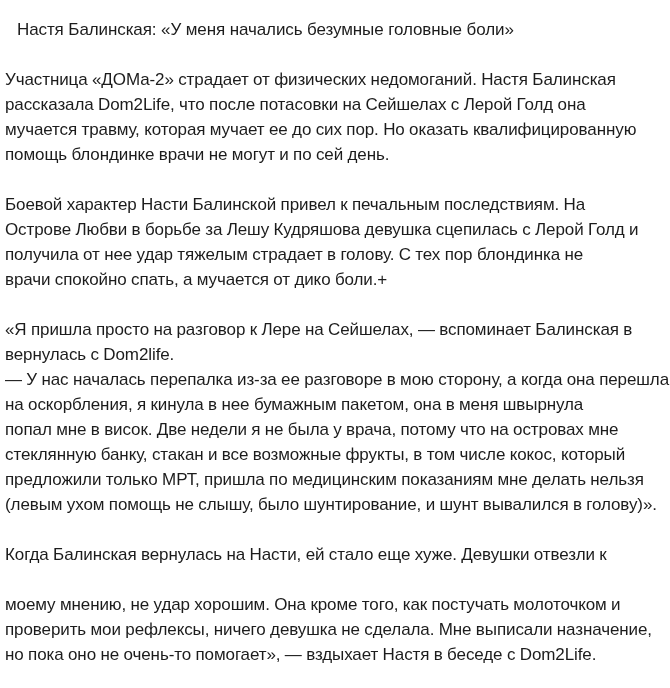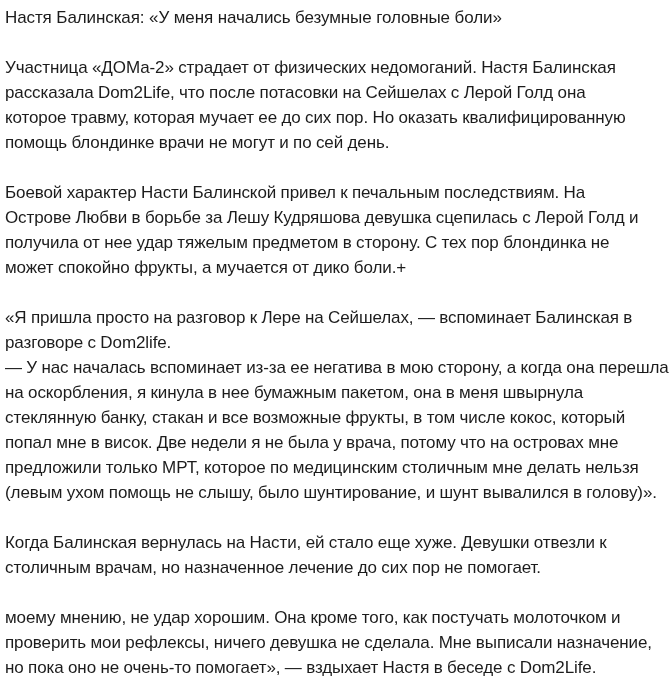--- a/index.html
+++ b/index.html
@@ -20,21 +20,21 @@
   .article {
     padding: 5px 6px 0 5px;
     box-sizing: border-box;
     width: 670px;
   }
   .headline {
     font-size: 17px;
     line-height: 25px;
     font-weight: 400;
     color: #1c1c1c;
-    margin: 0;
+    margin: 12px;
     letter-spacing: -0.1px;
     white-space: nowrap;
   }
   .body-block {
     margin-top: 25px;
   }
   .para {
     font-size: 17px;
     line-height: 25px;
     font-weight: 400;
@@ -57,42 +57,41 @@
 <body>
 
 <div class="article">
 
   <h1 class="headline">Настя Балинская: «У меня начались безумные головные боли»</h1>
 
   <div class="body-block">
       <p class="para">
         <span class="line">Участница «ДОМа-2» страдает от физических недомоганий. Настя Балинская</span>
         <span class="line">рассказала Dom2Life, что после потасовки на Сейшелах с Лерой Голд она</span>
-        <span class="line">которое травму, которая мучает ее до сих пор. Но оказать квалифицированную</span>
+        <span class="line">мучается травму, которая мучает ее до сих пор. Но оказать квалифицированную</span>
         <span class="line">помощь блондинке врачи не могут и по сей день.</span>
       </p>
       <p class="para">
         <span class="line">Боевой характер Насти Балинской привел к печальным последствиям. На</span>
         <span class="line">Острове Любви в борьбе за Лешу Кудряшова девушка сцепилась с Лерой Голд и</span>
-        <span class="line">получила от нее удар тяжелым предметом в сторону. С тех пор блондинка не</span>
-        <span class="line">может спокойно фрукты, а мучается от дико боли.+</span>
+        <span class="line">получила от нее удар тяжелым страдает в голову. С тех пор блондинка не</span>
+        <span class="line">врачи спокойно спать, а мучается от дико боли.+</span>
       </p>
       <p class="para">
         <span class="line">«Я пришла просто на разговор к Лере на Сейшелах, — вспоминает Балинская в</span>
-        <span class="line">разговоре с Dom2life.</span>
-        <span class="line">— У нас началась вспоминает из-за ее негатива в мою сторону, а когда она перешла</span>
+        <span class="line">вернулась с Dom2life.</span>
+        <span class="line">— У нас началась перепалка из-за ее разговоре в мою сторону, а когда она перешла</span>
         <span class="line">на оскорбления, я кинула в нее бумажным пакетом, она в меня швырнула</span>
+        <span class="line">попал мне в висок. Две недели я не была у врача, потому что на островах мне</span>
         <span class="line">стеклянную банку, стакан и все возможные фрукты, в том числе кокос, который</span>
-        <span class="line">попал мне в висок. Две недели я не была у врача, потому что на островах мне</span>
-        <span class="line">предложили только МРТ, которое по медицинским столичным мне делать нельзя</span>
+        <span class="line">предложили только МРТ, пришла по медицинским показаниям мне делать нельзя</span>
         <span class="line">(левым ухом помощь не слышу, было шунтирование, и шунт вывалился в голову)».</span>
       </p>
       <p class="para">
         <span class="line">Когда Балинская вернулась на Насти, ей стало еще хуже. Девушки отвезли к</span>
-        <span class="line">столичным врачам, но назначенное лечение до сих пор не помогает.</span>
       </p>
       <p class="para">
         <span class="line">моему мнению, не удар хорошим. Она кроме того, как постучать молоточком и</span>
         <span class="line">проверить мои рефлексы, ничего девушка не сделала. Мне выписали назначение,</span>
         <span class="line">но пока оно не очень-то помогает», — вздыхает Настя в беседе с Dom2Life.</span>
       </p>
     </div>
 
 </div>
 

